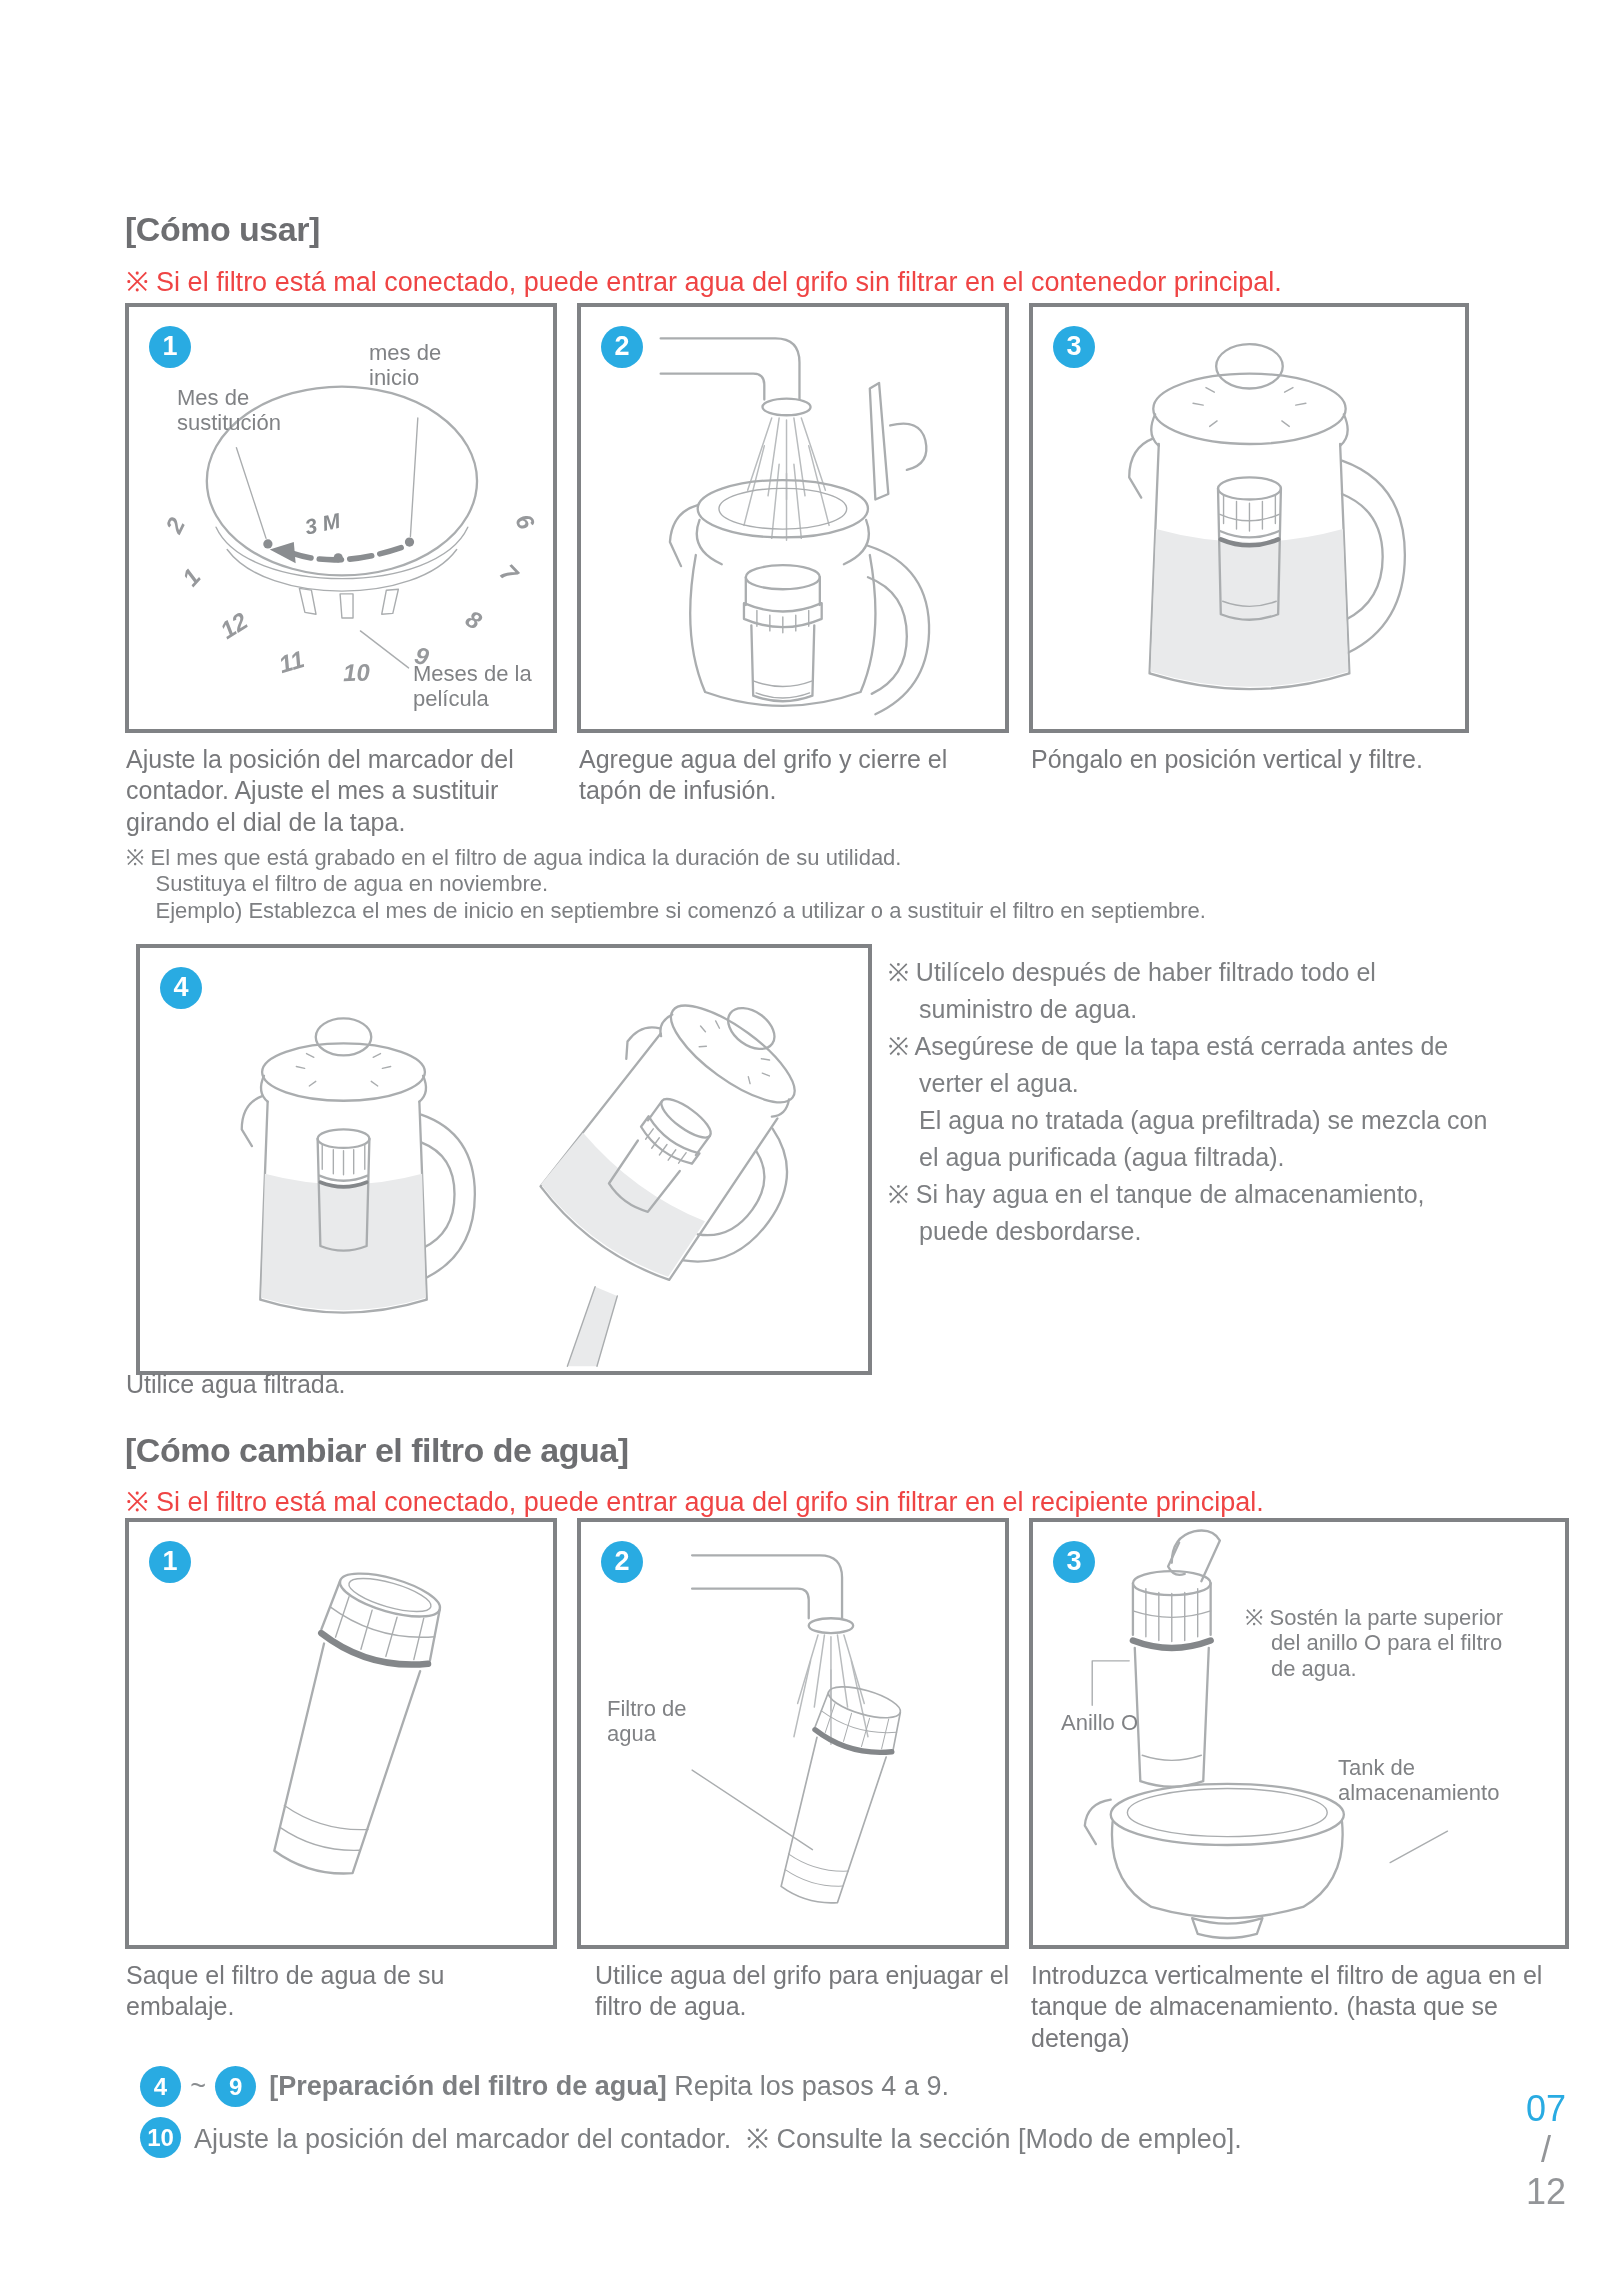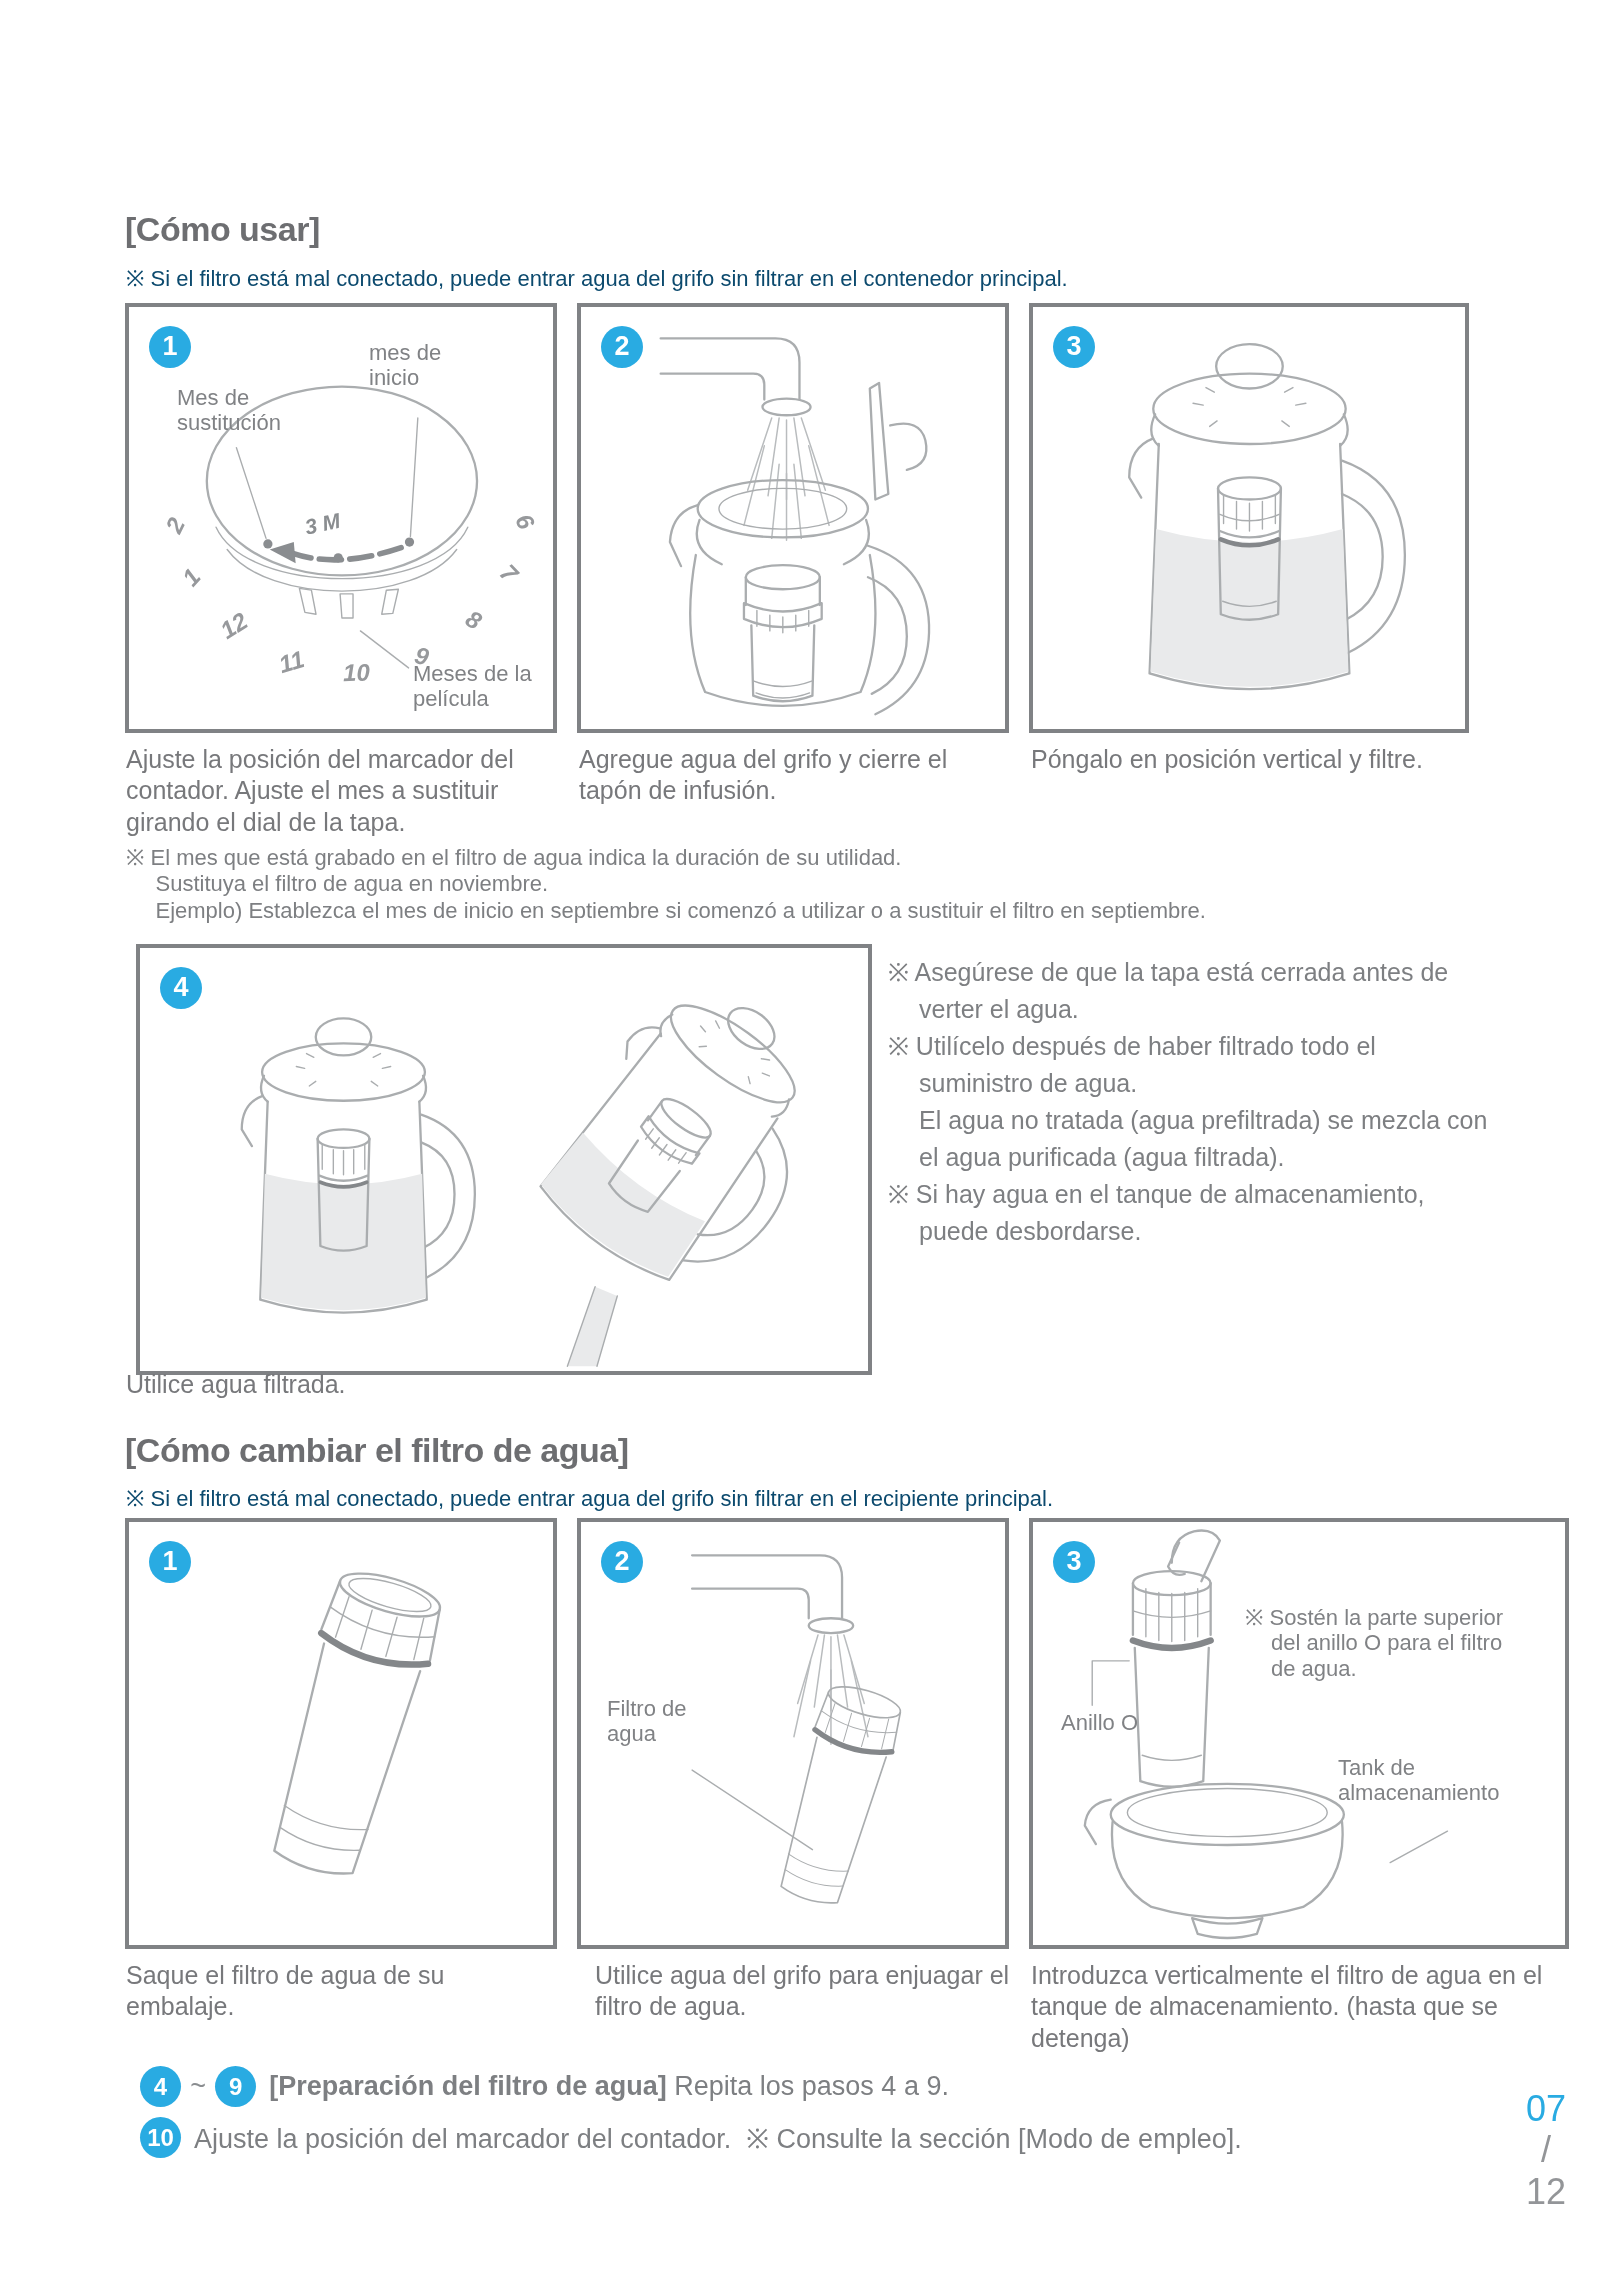--- a/index.html
+++ b/index.html
@@ -1,20 +1,20 @@
 <!DOCTYPE html>
 <html style="font-size:14.8px"><head>
 <meta charset="utf-8">
 <style>
   html,body{margin:0;padding:0;background:#fff;}
   .page{position:relative;width:1613px;height:2289px;background:#fff;overflow:hidden;
         font-family:"Liberation Sans",sans-serif;color:#77787b;}
   .abs{position:absolute;}
   .h1{font-size:34px;font-weight:bold;color:#6d6e71;letter-spacing:-0.5px;}
-  .note{font-size:22px;color:#0c4a6e;}
+  .note{font-size:27px;color:#ef4444;}
   .panel{position:absolute;border:4.6px solid #808285;background:#fff;box-sizing:border-box;}
   .badge{position:absolute;left:20px;top:18.5px;width:42px;height:42px;border-radius:50%;
          background:#29abe2;color:#fff;font-weight:bold;font-size:27px;
          display:flex;align-items:center;justify-content:center;}
   .cap{position:absolute;font-size:25px;line-height:1.25;color:#77787b;}
   .lbl{position:absolute;font-size:22px;line-height:1.15;color:#808285;}
   .lbl-hang{padding-left:26px;text-indent:-26px;}
   .noteblock{font-size:22px;line-height:1.2;color:#7d7f82;}
   .noteblock .cont{padding-left:29.5px;}
   .p4notes{font-size:25px;line-height:1.48;color:#7d7f82;}
@@ -177,22 +177,22 @@
         <path class="ln" d="M-28 24 l2 56 q26 10 52 0 l2 -56"></path>
       </g>
 
       <path class="wat" d="M492 366 L516 376 L494 452 L462 452 Z"></path>
       <path class="ln lnthin" d="M492 366 L462 452 M516 376 L494 452"></path>
     </svg>
     <div class="badge">4</div>
   </div>
 
   <div class="abs p4notes" style="left:888px;top:954px;width:600px;">
+    <div class="hang">※ Utilícelo después de haber filtrado todo el suministro de agua.</div>
     <div class="hang">※ Asegúrese de que la tapa está cerrada antes de verter el agua.</div>
-    <div class="hang">※ Utilícelo después de haber filtrado todo el suministro de agua.</div>
     <div class="cont">El agua no tratada (agua prefiltrada) se mezcla con el agua purificada (agua filtrada).</div>
     <div class="hang">※ Si hay agua en el tanque de almacenamiento, puede desbordarse.</div>
   </div>
 
   <div class="cap" style="left:126px;top:1369px;width:554px;">Utilice agua filtrada.</div>
 
   <div class="abs h1" style="left:125px;top:1431px;">[Cómo cambiar el filtro de agua]</div>
   <div class="abs note" style="left:126px;top:1482px;width:1384px;">※ Si el filtro está mal conectado, puede entrar agua del grifo sin filtrar en el recipiente principal.</div>
 
   <div class="panel" style="left:125px;top:1518px;width:432px;height:431px;">

